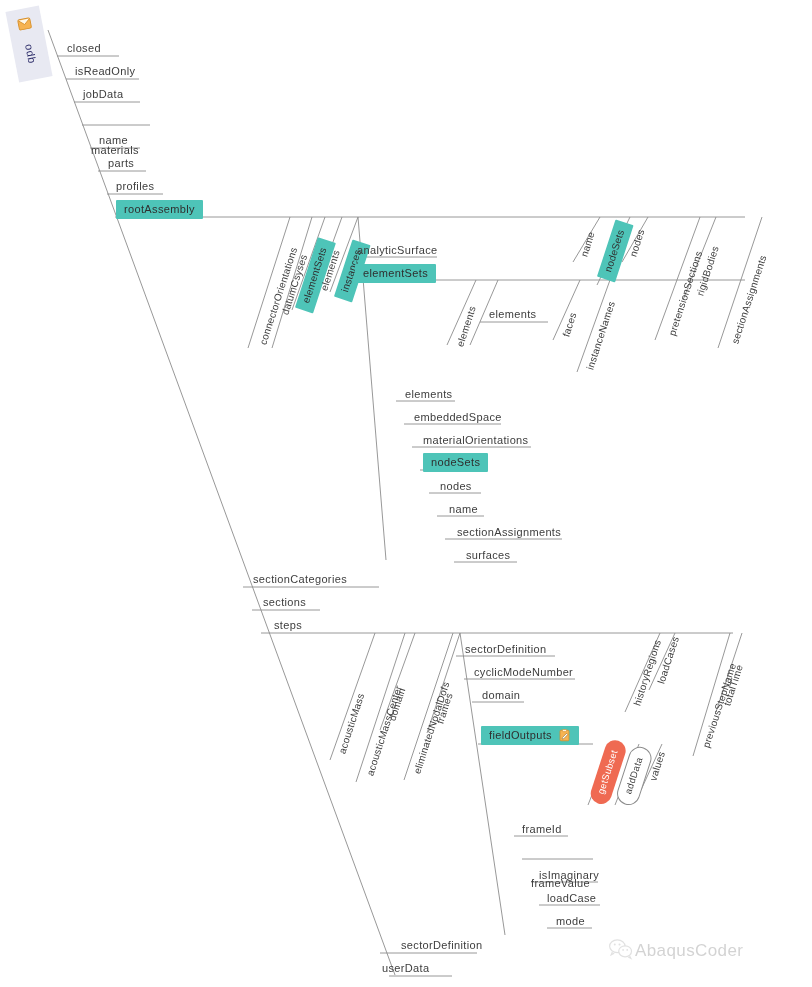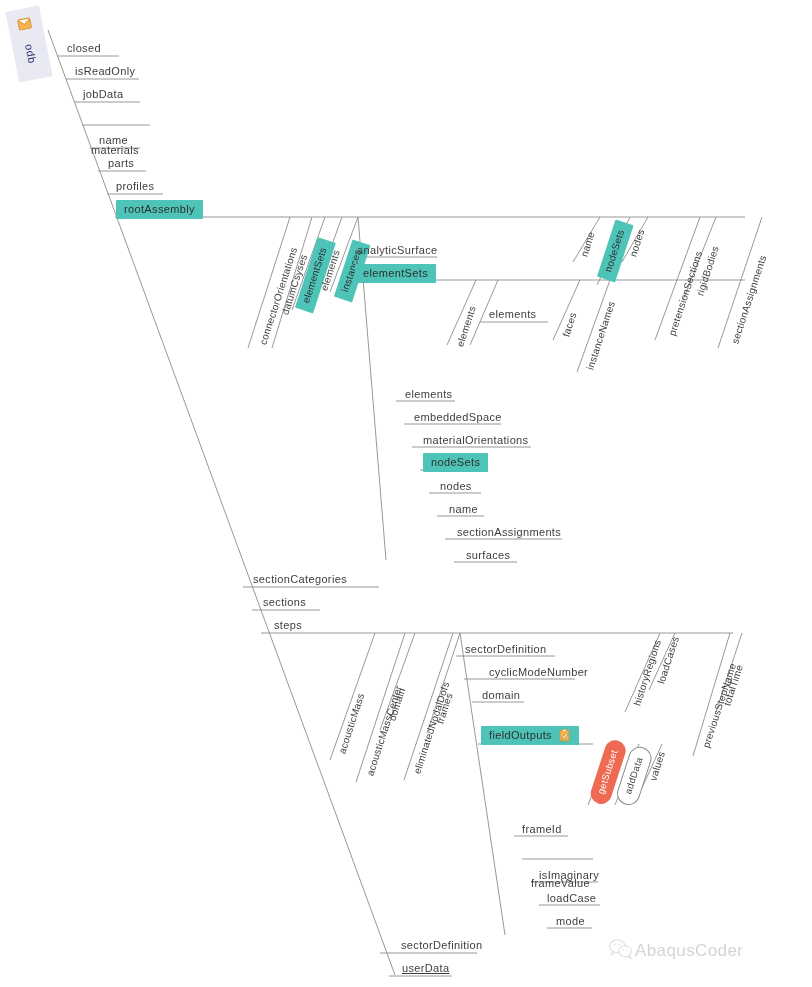--- a/index.html
+++ b/index.html
@@ -206,21 +206,21 @@
   <div class="node horiz" style="left:94px;top:132px;">name</div>
   <div class="node horiz" style="left:103px;top:155px;">parts</div>
   <div class="node horiz" style="left:111px;top:178px;">profiles</div>
   <div class="node horiz hl" style="left:116px;top:200px;">rootAssembly</div>
 
   <div class="node horiz" style="left:248px;top:571px;">sectionCategories</div>
   <div class="node horiz" style="left:258px;top:594px;">sections</div>
   <div class="node horiz" style="left:269px;top:617px;">steps</div>
 
   <div class="node horiz" style="left:396px;top:937px;">sectorDefinition</div>
-  <div class="node horiz" style="left:397px;top:960px;text-decoration:underline;">userData</div>
+  <div class="node horiz" style="left:377px;top:960px;">userData</div>
 
   <div class="node vert" style="left:262px;top:341px;transform:rotate(-72deg);">connectorOrientations</div>
   <div class="node vert" style="left:284px;top:311px;transform:rotate(-72deg);">datumCsyses</div>
   <div class="node vert hl" style="left:304px;top:301px;transform:rotate(-72deg);">elementSets</div>
   <div class="node vert" style="left:323px;top:287px;transform:rotate(-72deg);">elements</div>
   <div class="node vert hl" style="left:343px;top:290px;transform:rotate(-72deg);">instances</div>
 
   <div class="node horiz" style="left:352px;top:242px;">analyticSurface</div>
   <div class="node horiz hl" style="left:355px;top:264px;">elementSets</div>
 
@@ -250,21 +250,21 @@
   <div class="node vert" style="left:391px;top:717px;transform:rotate(-72deg);">domain</div>
   <div class="node vert" style="left:416px;top:770px;transform:rotate(-72deg);">eliminatedNodalDofs</div>
   <div class="node vert" style="left:439px;top:720px;transform:rotate(-72deg);">frames</div>
 
   <div class="node vert" style="left:636px;top:702px;transform:rotate(-72deg);">historyRegions</div>
   <div class="node vert" style="left:660px;top:680px;transform:rotate(-72deg);">loadCases</div>
   <div class="node vert" style="left:705px;top:744px;transform:rotate(-72deg);">previousStepName</div>
   <div class="node vert" style="left:726px;top:702px;transform:rotate(-72deg);">totalTime</div>
 
   <div class="node horiz" style="left:460px;top:641px;">sectorDefinition</div>
-  <div class="node horiz" style="left:484px;top:664px;">cyclicModeNumber</div>
+  <div class="node horiz" style="left:469px;top:664px;">cyclicModeNumber</div>
   <div class="node horiz" style="left:477px;top:687px;">domain</div>
 
   <div class="node horiz hl" style="left:481px;top:726px;display:flex;align-items:center;gap:6px;">
     <span>fieldOutputs</span>
     <span class="note-icon">
       <svg width="13" height="13" viewBox="0 0 16 16">
         <rect x="2.5" y="1.5" width="11" height="13" rx="1.4" fill="#f6b352" stroke="#d8912c" stroke-width="1"></rect>
         <rect x="5.5" y="0.6" width="5" height="2.6" rx="1" fill="#fff3dc" stroke="#d8912c" stroke-width="0.8"></rect>
         <path d="M5.5 10.5 L10.5 5.4 L12 6.9 L7 12 L5 12.4 Z" fill="#ffffff" stroke="#8a6a2a" stroke-width="0.7"></path>
       </svg>

